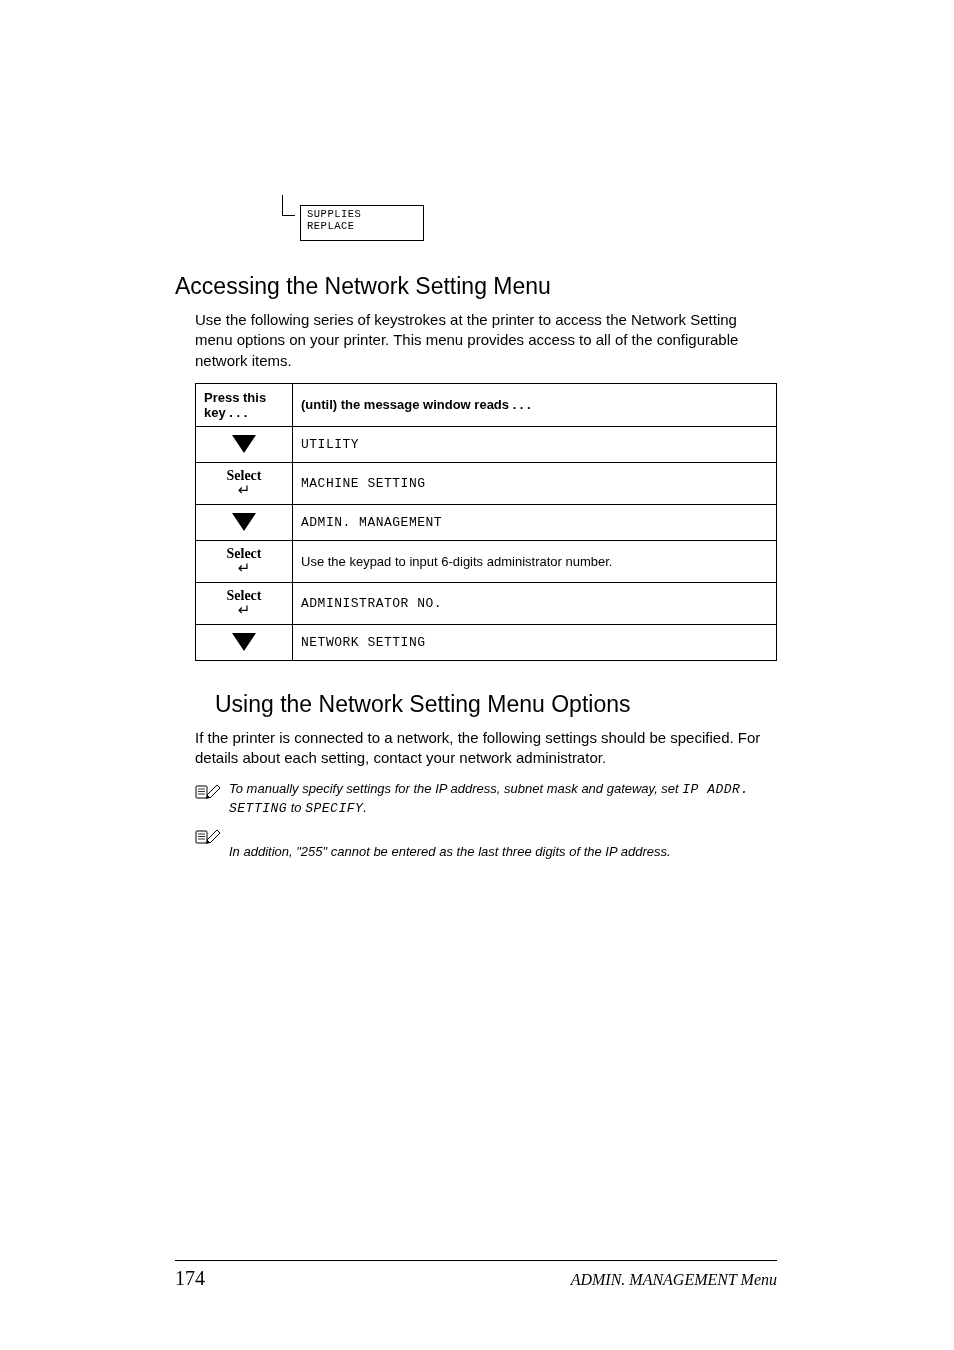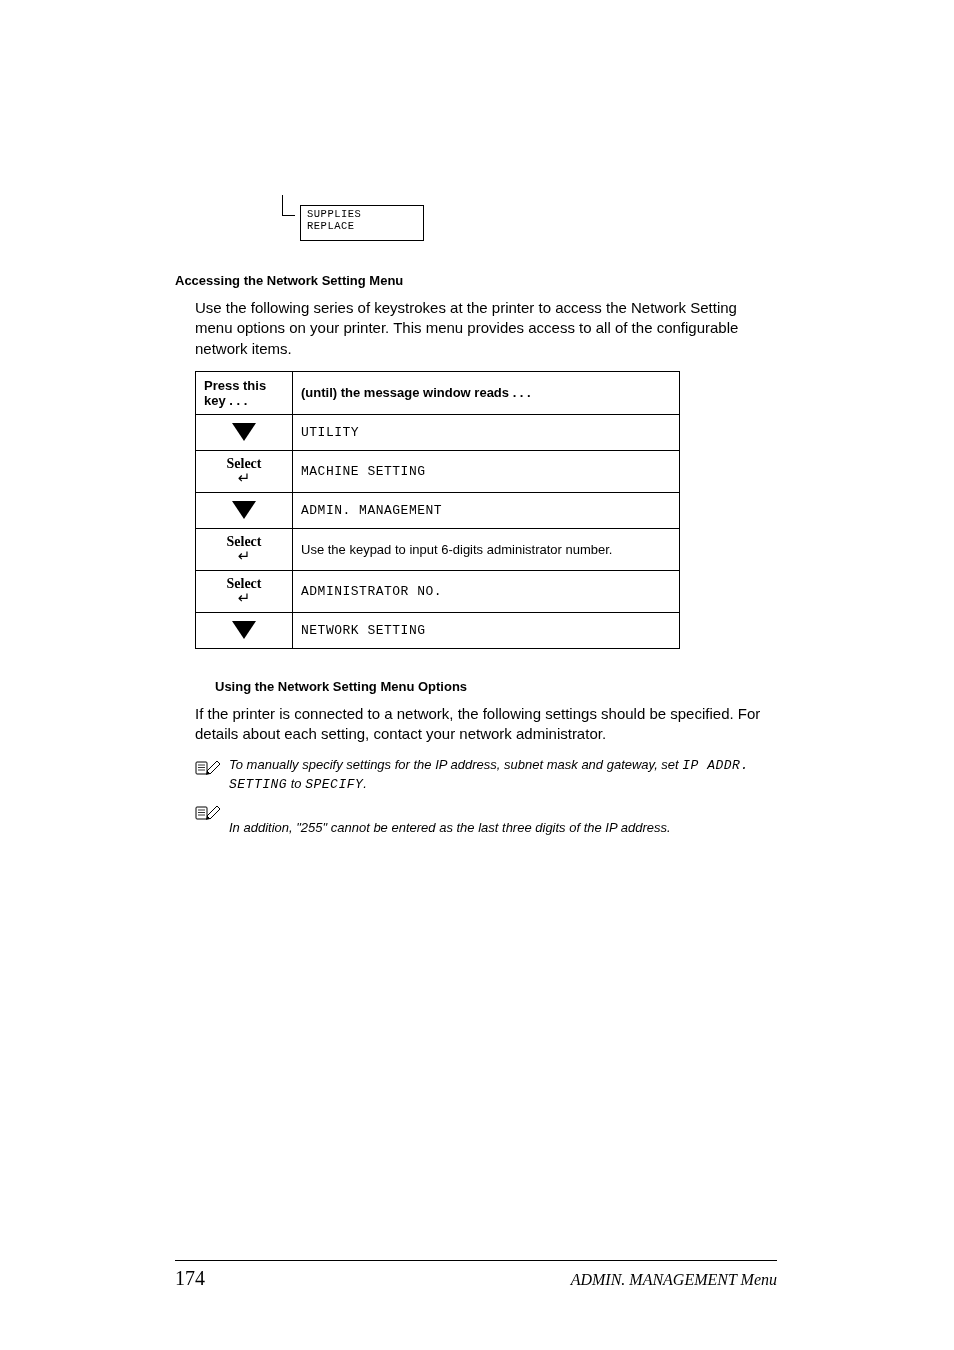--- a/index.html
+++ b/index.html
@@ -33,36 +33,36 @@
   .lcd {
     border: 1px solid #000;
     padding: 3px 6px 8px 6px;
     font-family: "Courier New", monospace;
     font-size: 10.5px;
     line-height: 1.1;
     letter-spacing: 0.5px;
     width: 110px;
   }
   h2.section {
-    font-size: 13px;
-    font-weight: bold;
+    font-size: 23px;
+    font-weight: normal;
     margin: 32px 0 10px 0;
   }
   h2.section.second {
     margin-top: 30px;
     margin-left: 40px;
   }
   .body-text {
     font-size: 15px;
     line-height: 1.35;
     margin: 0 0 12px 20px;
   }
   table.keys {
     border-collapse: collapse;
-    width: 485px;
+    width: 582px;
     margin-left: 20px;
   }
   table.keys th, table.keys td {
     border: 1px solid #000;
     padding: 6px 8px;
     vertical-align: middle;
     text-align: left;
     font-size: 13px;
   }
   table.keys th.col-key {

